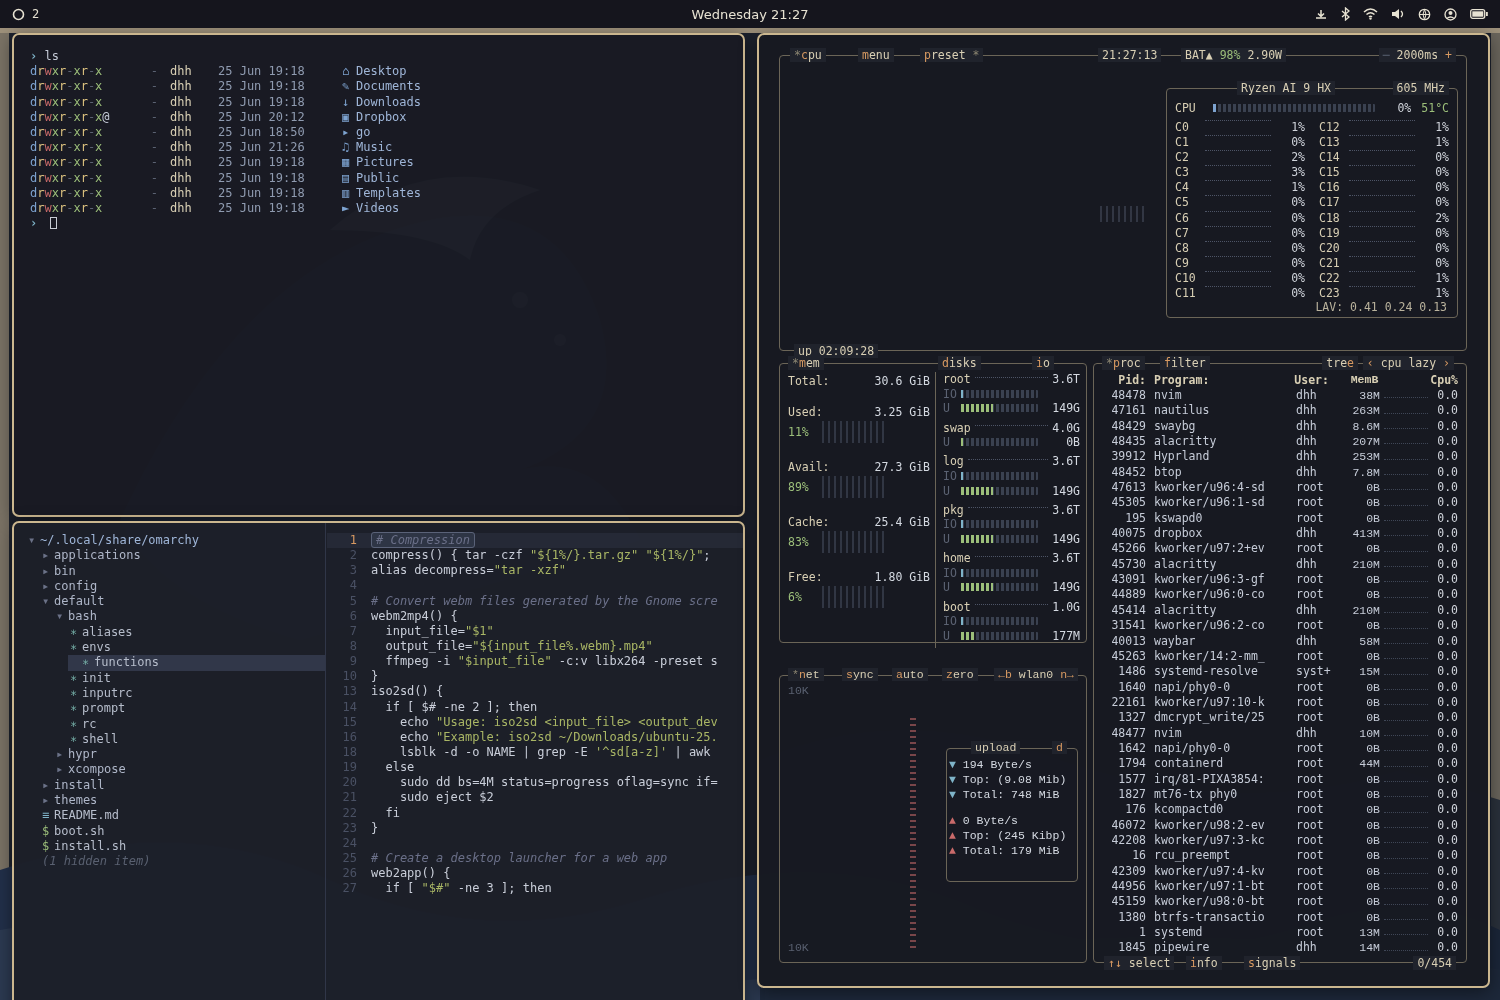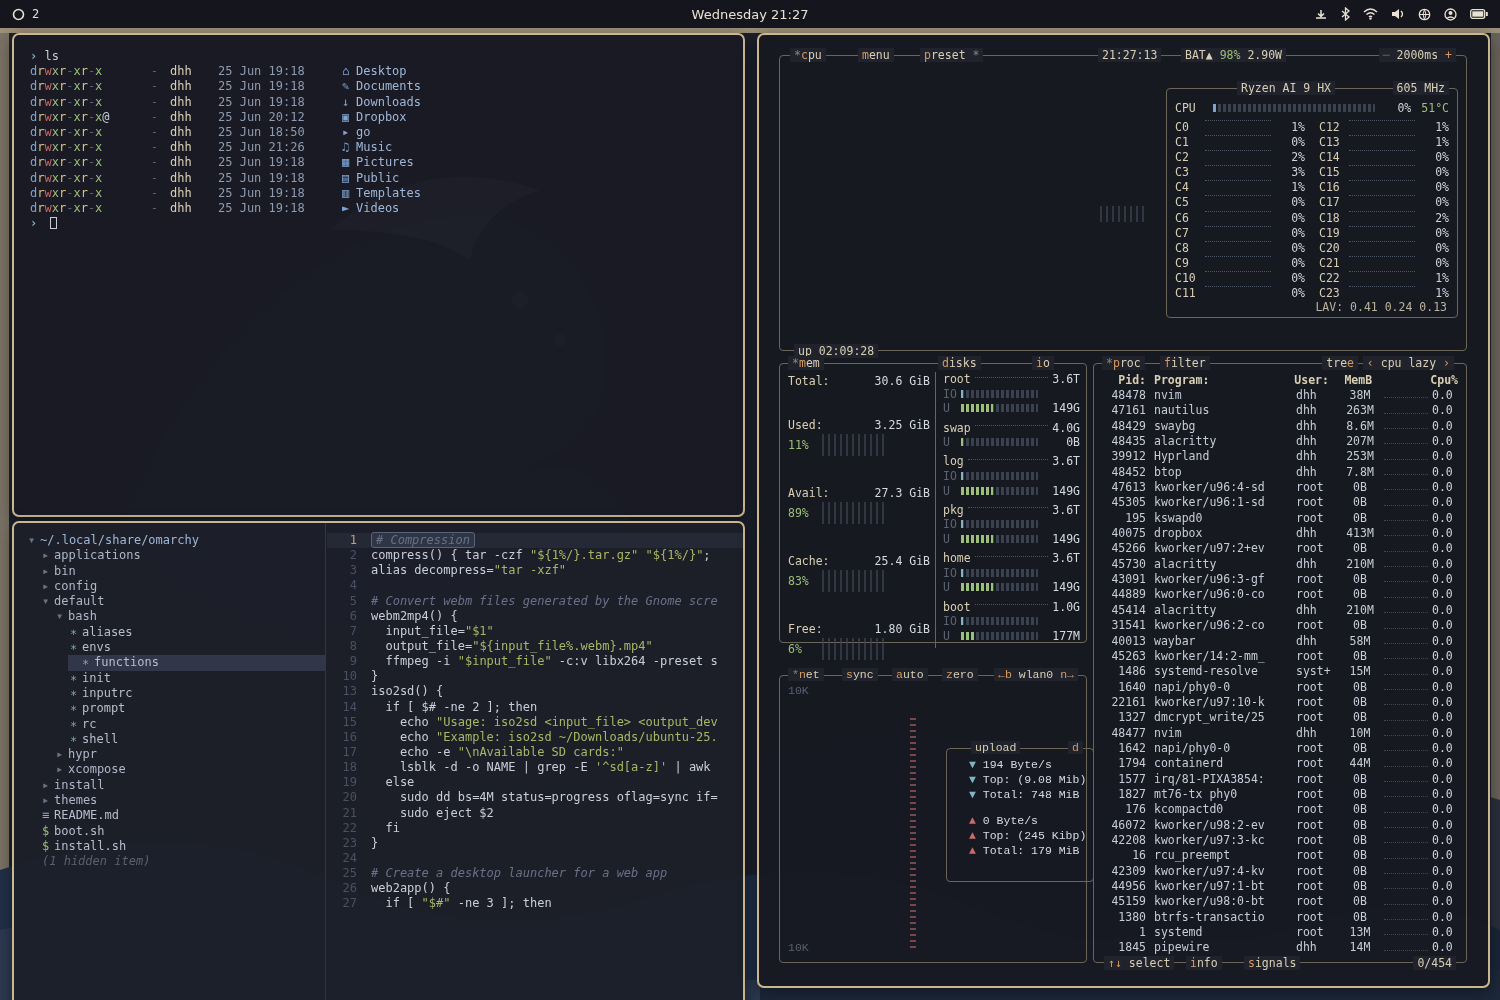--- a/index.html
+++ b/index.html
@@ -86,48 +86,48 @@
   .meter.cy i{background:repeating-linear-gradient(90deg,var(--cyan) 0 3px,transparent 3px 5px);}
   .cpugraph{position:absolute;left:320px;top:150px;width:48px;height:16px;
     background:repeating-linear-gradient(90deg,#4d5466 0 2px,transparent 2px 6px);opacity:.5;}
   .uplabel{left:14px;}
   .lavtxt{position:absolute;right:10px;bottom:3px;color:#b9b29c;}
   .memd{left:20px;top:328px;width:308px;height:280px;}
   .memcol{position:absolute;left:8px;top:10px;width:142px;}
   .mrow{display:flex;justify-content:space-between;height:15px;line-height:15px;}
   .mlbl{color:var(--cream);}
   .mval{color:#d5dae2;}
-  .mstat{margin-top:29px;}
+  .mstat{margin-top:16px;}
   .mpct{color:var(--green);width:34px;display:inline-block;}
   .vstrip{display:inline-block;width:66px;height:22px;vertical-align:-8px;
     background:repeating-linear-gradient(90deg,#3f4656 0 2px,transparent 2px 6px);opacity:.65;}
   .diskcol{position:absolute;left:155px;top:8px;right:6px;border-left:1px solid var(--boxb);padding-left:7px;}
   .drow{display:flex;align-items:center;height:14.6px;}
   .dname{color:var(--cream);}
   .ddash{flex:1;border-bottom:1px dotted #4d5466;margin:0 4px 4px;}
   .dsize{color:#d5dae2;}
   .dio{color:var(--dim);width:18px;}
   .dval{color:#d5dae2;margin-left:4px;text-align:right;flex:0 0 38px;}
   .dgap{height:4.6px;}
   .netb{left:20px;top:640px;width:308px;height:288px;font-family:Liberation Mono, monospace;}
   .scale{position:absolute;color:#596070;}
   .ticks{position:absolute;left:130px;top:40px;width:6px;height:232px;
     background:repeating-linear-gradient(0deg,#c96a6a 0 2px,transparent 2px 6px);opacity:.55;}
-  .netpanel{position:absolute;left:166px;top:72px;width:148px;height:134px;border:1px solid var(--boxb);border-radius:4px;padding:8px 6px 0 22px;}
+  .netpanel{position:absolute;left:166px;top:72px;width:132px;height:134px;border:1px solid var(--boxb);border-radius:4px;padding:8px 6px 0 2px;}
   .nrow{height:15.2px;line-height:15.2px;white-space:nowrap;color:#d5dae2;}
   .nrow .dn{color:var(--cyan);} .nrow .up{color:var(--red);}
   .procb{left:334px;top:328px;width:374px;height:600px;padding:8px 8px 10px 8px;}
   .phead{display:flex;height:16px;line-height:16px;color:var(--cream);font-weight:bold;}
   .prow{display:flex;height:15.35px;line-height:15.35px;}
   .c-pid{flex:0 0 44px;text-align:right;margin-right:8px;}
   .c-prog{flex:1 1 auto;overflow:hidden;white-space:nowrap;}
   .c-user{flex:0 0 44px;}
-  .c-mem{flex:0 0 40px;text-align:center;}
+  .c-mem{flex:0 0 40px;text-align:right;font-family:Liberation Mono, monospace;}
   .plead{flex:0 0 44px;border-bottom:1px dotted #3f4656;margin:0 4px 5px;}
-  .c-cpu{flex:0 0 26px;text-align:left;color:#cfd3da;}
+  .c-cpu{flex:0 0 26px;text-align:right;color:#cfd3da;}
 </style>
 </head>
 <body>
 
 <svg id="wallpaper" width="1500" height="1000">
   <rect width="1500" height="1000" fill="#1d222e"></rect>
   <rect y="28" width="1500" height="5" fill="#c9b795" opacity="0.75"></rect>
   <rect x="0" y="33" width="9" height="967" fill="#c9b795" opacity="0.55"></rect>
   <rect x="1491" y="33" width="9" height="967" fill="#c9b795" opacity="0.45"></rect>
   <path d="M0 1000 L0 870 Q180 810 330 880 Q480 950 640 900 Q820 840 980 910 Q1160 980 1320 920 Q1420 890 1500 930 L1500 1000 Z" fill="#22304a"></path>
@@ -310,21 +310,20 @@
         <div class="cline"><span class="gut">5</span><span><span class="sg c"># Convert webm files generated by the Gnome scre</span></span></div>
         <div class="cline"><span class="gut">6</span><span><span class="sg t">webm2mp4() {</span></span></div>
         <div class="cline"><span class="gut">7</span><span><span class="sg t">  input_file=</span><span class="sg s">"$1"</span></span></div>
         <div class="cline"><span class="gut">8</span><span><span class="sg t">  output_file=</span><span class="sg s">"${input_file%.webm}.mp4"</span></span></div>
         <div class="cline"><span class="gut">9</span><span><span class="sg t">  ffmpeg -i </span><span class="sg s">"$input_file"</span><span class="sg t"> -c:v libx264 -preset s</span></span></div>
         <div class="cline"><span class="gut">10</span><span><span class="sg t">}</span></span></div>
         <div class="cline"><span class="gut">13</span><span><span class="sg t">iso2sd() {</span></span></div>
         <div class="cline"><span class="gut">14</span><span><span class="sg t">  if [ $# -ne 2 ]; then</span></span></div>
         <div class="cline"><span class="gut">15</span><span><span class="sg t">    echo </span><span class="sg s">"Usage: iso2sd &lt;input_file&gt; &lt;output_dev</span></span></div>
         <div class="cline"><span class="gut">16</span><span><span class="sg t">    echo </span><span class="sg s">"Example: iso2sd ~/Downloads/ubuntu-25.</span></span></div>
-        <div class="cline"><span class="gut">17</span><span><span class="sg t">    echo -e </span><span class="sg s">"\nAvailable SD cards:"</span></span></div>
         <div class="cline"><span class="gut">18</span><span><span class="sg t">    lsblk -d -o NAME | grep -E </span><span class="sg s">'^sd[a-z]'</span><span class="sg t"> | awk</span></span></div>
         <div class="cline"><span class="gut">19</span><span><span class="sg t">  else</span></span></div>
         <div class="cline"><span class="gut">20</span><span><span class="sg t">    sudo dd bs=4M status=progress oflag=sync if=</span></span></div>
         <div class="cline"><span class="gut">21</span><span><span class="sg t">    sudo eject $2</span></span></div>
         <div class="cline"><span class="gut">22</span><span><span class="sg t">  fi</span></span></div>
         <div class="cline"><span class="gut">23</span><span><span class="sg t">}</span></span></div>
         <div class="cline"><span class="gut">24</span><span></span></div>
         <div class="cline"><span class="gut">25</span><span><span class="sg c"># Create a desktop launcher for a web app</span></span></div>
         <div class="cline"><span class="gut">26</span><span><span class="sg t">web2app() {</span></span></div>
         <div class="cline"><span class="gut">27</span><span><span class="sg t">  if [ </span><span class="sg s">"$#"</span><span class="sg t"> -ne 3 ]; then</span></span></div>

